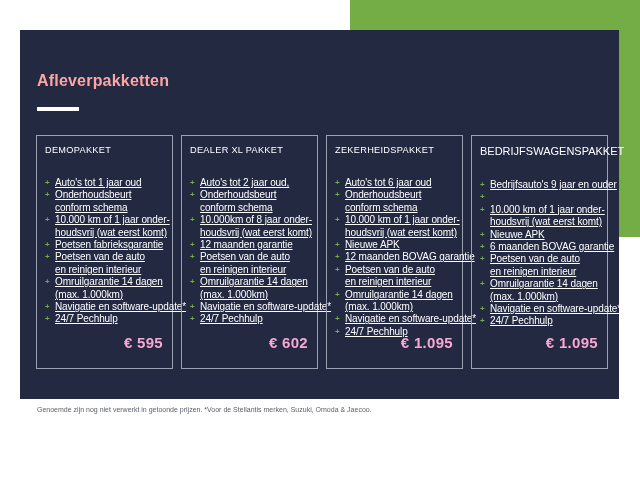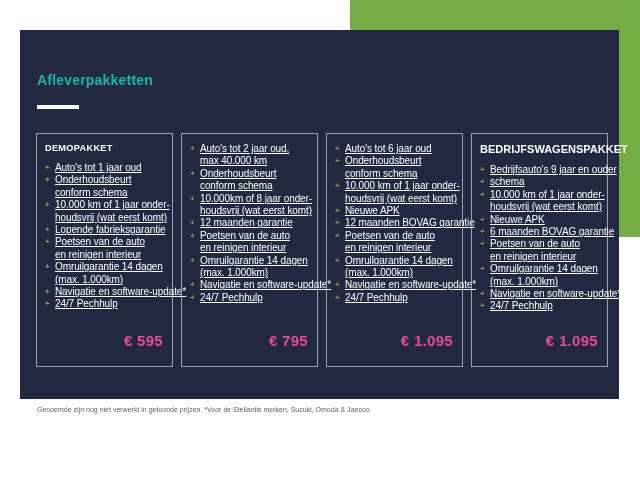--- a/index.html
+++ b/index.html
@@ -18,22 +18,22 @@
   }
   .panel {
     position:absolute;
     left:20px; top:30px;
     width:599px; height:369px;
     background:#222941;
     box-sizing:border-box;
     padding:42px 11px 0 16px;
   }
   .page-title {
-    color:#14b8a6;
-    font-size:14px;
+    color:#fca5a5;
+    font-size:16px;
     font-weight:600;
     letter-spacing:.2px;
     margin:0 0 0 1px;
   }
   .title-underline {
     width:42px; height:4px;
     background:#ffffff;
     margin:17px 0 0 1px;
   }
   .cards {
@@ -47,24 +47,24 @@
     width:137px;
     height:234px;
     border:1px solid #9aa1b2;
     padding:9px 3px 0 8px;
     position:relative;
     background:transparent;
   }
   .card-title {
     color:#ffffff;
     font-size:9.2px;
-    font-weight:bold;
+    font-weight:normal;
     letter-spacing:.3px;
     white-space:nowrap;
-    margin:0 0 9px 0;
+    margin:0 0 22px 0;
   }
   .card:last-child .card-title { font-size:11px; letter-spacing:0; }
   .feature-list {
     list-style:none;
     margin:0; padding:0;
   }
   .feature-item {
     display:flex;
     align-items:flex-start;
   }
@@ -81,21 +81,21 @@
     color:#ffffff;
     font-size:10px;
     letter-spacing:-.1px;
     line-height:12.4px;
     white-space:nowrap;
     text-decoration:underline;
   }
   .price {
     position:absolute;
     right:9px; bottom:17px;
-    color:#ec4899;
+    color:#f9a8d4;
     font-size:15px;
     font-weight:bold;
     letter-spacing:.3px;
   }
   .footnote {
     position:absolute;
     left:37px; top:406px;
     font-size:7px;
     color:#5c6170;
   }
@@ -130,21 +130,21 @@
         <li class="feature-item">
             <span class="plus">+</span>
             <span class="ft">
               <span class="ln">10.000 km of 1 jaar onder-</span>
               <span class="ln">houdsvrij (wat eerst komt)</span>
             </span>
           </li>
         <li class="feature-item">
             <span class="plus">+</span>
             <span class="ft">
-              <span class="ln">Lopende fabrieksgarantie</span>
+              <span class="ln">Poetsen fabrieksgarantie</span>
             </span>
           </li>
         <li class="feature-item">
             <span class="plus">+</span>
             <span class="ft">
               <span class="ln">Poetsen van de auto</span>
               <span class="ln">en reinigen interieur</span>
             </span>
           </li>
         <li class="feature-item">
@@ -164,26 +164,26 @@
             <span class="plus">+</span>
             <span class="ft">
               <span class="ln">24/7 Pechhulp</span>
             </span>
           </li>
       </ul>
       <div class="price">€ 595</div>
     </article>
 
     <article class="card">
+      <h2 class="card-title">DEALER XL PAKKET</h2>
       <ul class="feature-list">
         <li class="feature-item">
             <span class="plus">+</span>
             <span class="ft">
               <span class="ln">Auto's tot 2 jaar oud,</span>
-              <span class="ln">max 40.000 km</span>
             </span>
           </li>
         <li class="feature-item">
             <span class="plus">+</span>
             <span class="ft">
               <span class="ln">Onderhoudsbeurt</span>
               <span class="ln">conform schema</span>
             </span>
           </li>
         <li class="feature-item">
@@ -219,24 +219,25 @@
               <span class="ln">Navigatie en software-update*</span>
             </span>
           </li>
         <li class="feature-item">
             <span class="plus">+</span>
             <span class="ft">
               <span class="ln">24/7 Pechhulp</span>
             </span>
           </li>
       </ul>
-      <div class="price">€ 795</div>
+      <div class="price">€ 602</div>
     </article>
 
     <article class="card">
+      <h2 class="card-title">ZEKERHEIDSPAKKET</h2>
       <ul class="feature-list">
         <li class="feature-item">
             <span class="plus">+</span>
             <span class="ft">
               <span class="ln">Auto's tot 6 jaar oud</span>
             </span>
           </li>
         <li class="feature-item">
             <span class="plus">+</span>
             <span class="ft">
@@ -298,21 +299,20 @@
       <ul class="feature-list">
         <li class="feature-item">
             <span class="plus">+</span>
             <span class="ft">
               <span class="ln">Bedrijfsauto's 9 jaar en ouder</span>
             </span>
           </li>
         <li class="feature-item">
             <span class="plus">+</span>
             <span class="ft">
-              <span class="ln">schema</span>
             </span>
           </li>
         <li class="feature-item">
             <span class="plus">+</span>
             <span class="ft">
               <span class="ln">10.000 km of 1 jaar onder-</span>
               <span class="ln">houdsvrij (wat eerst komt)</span>
             </span>
           </li>
         <li class="feature-item">

